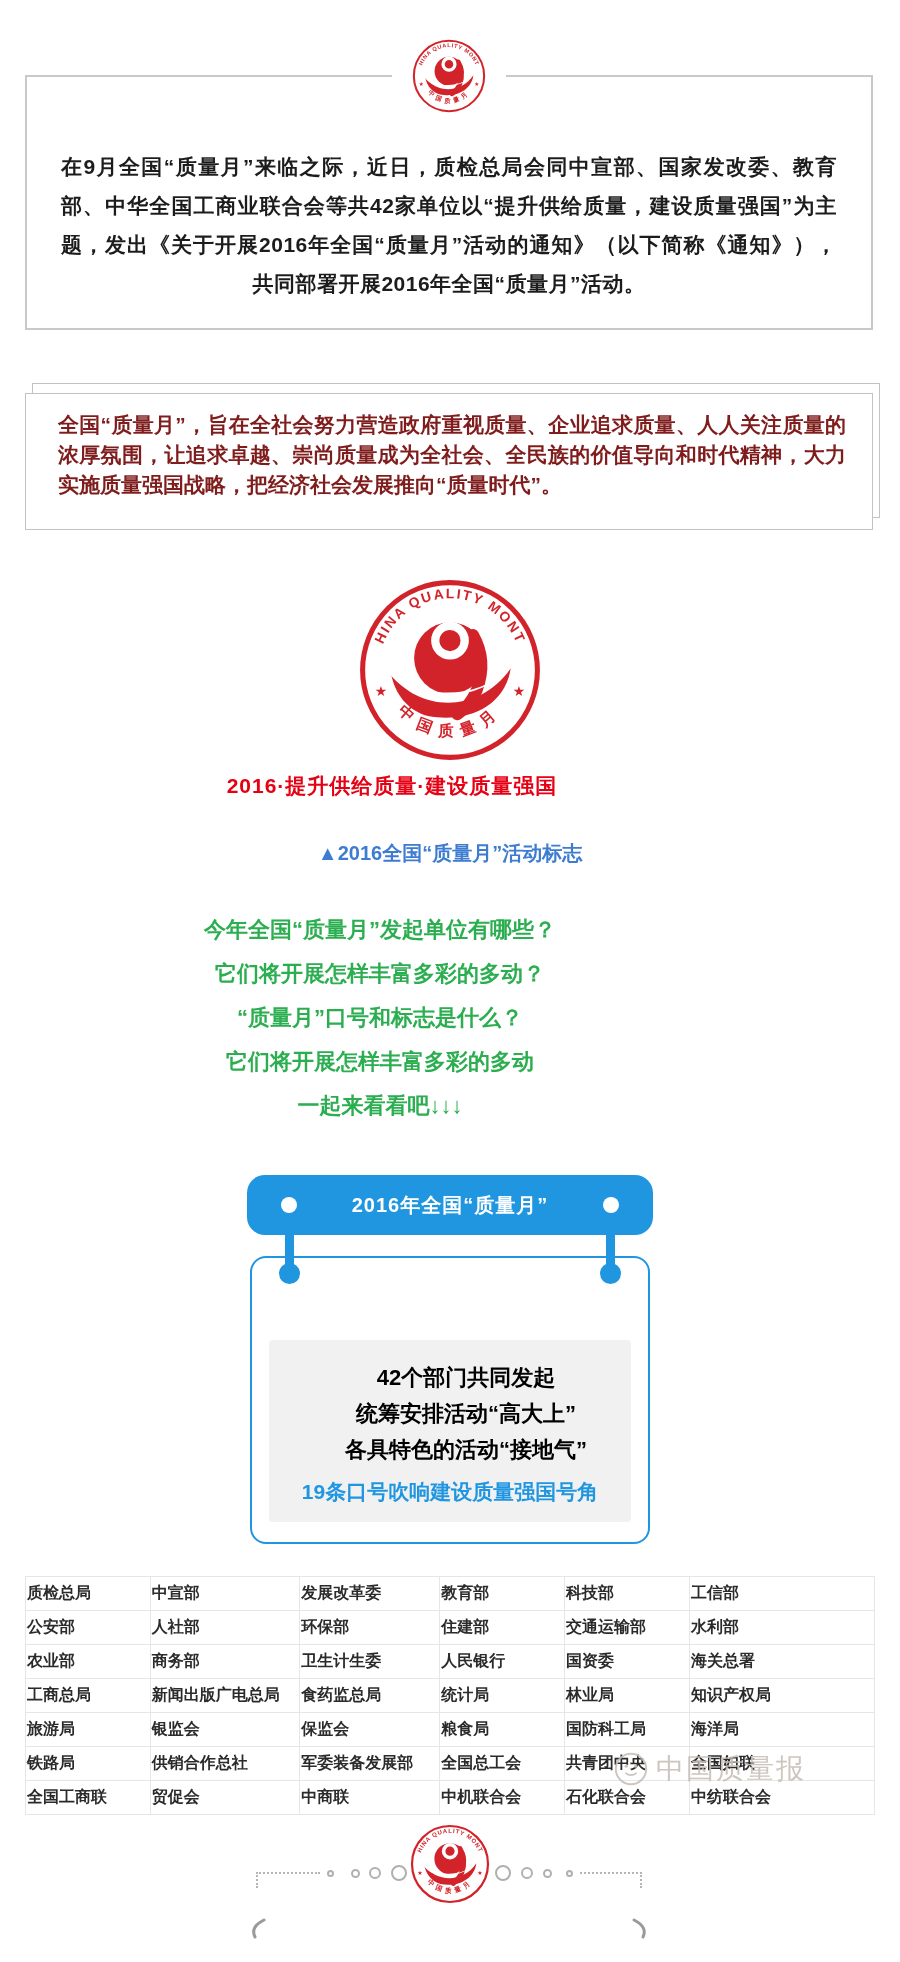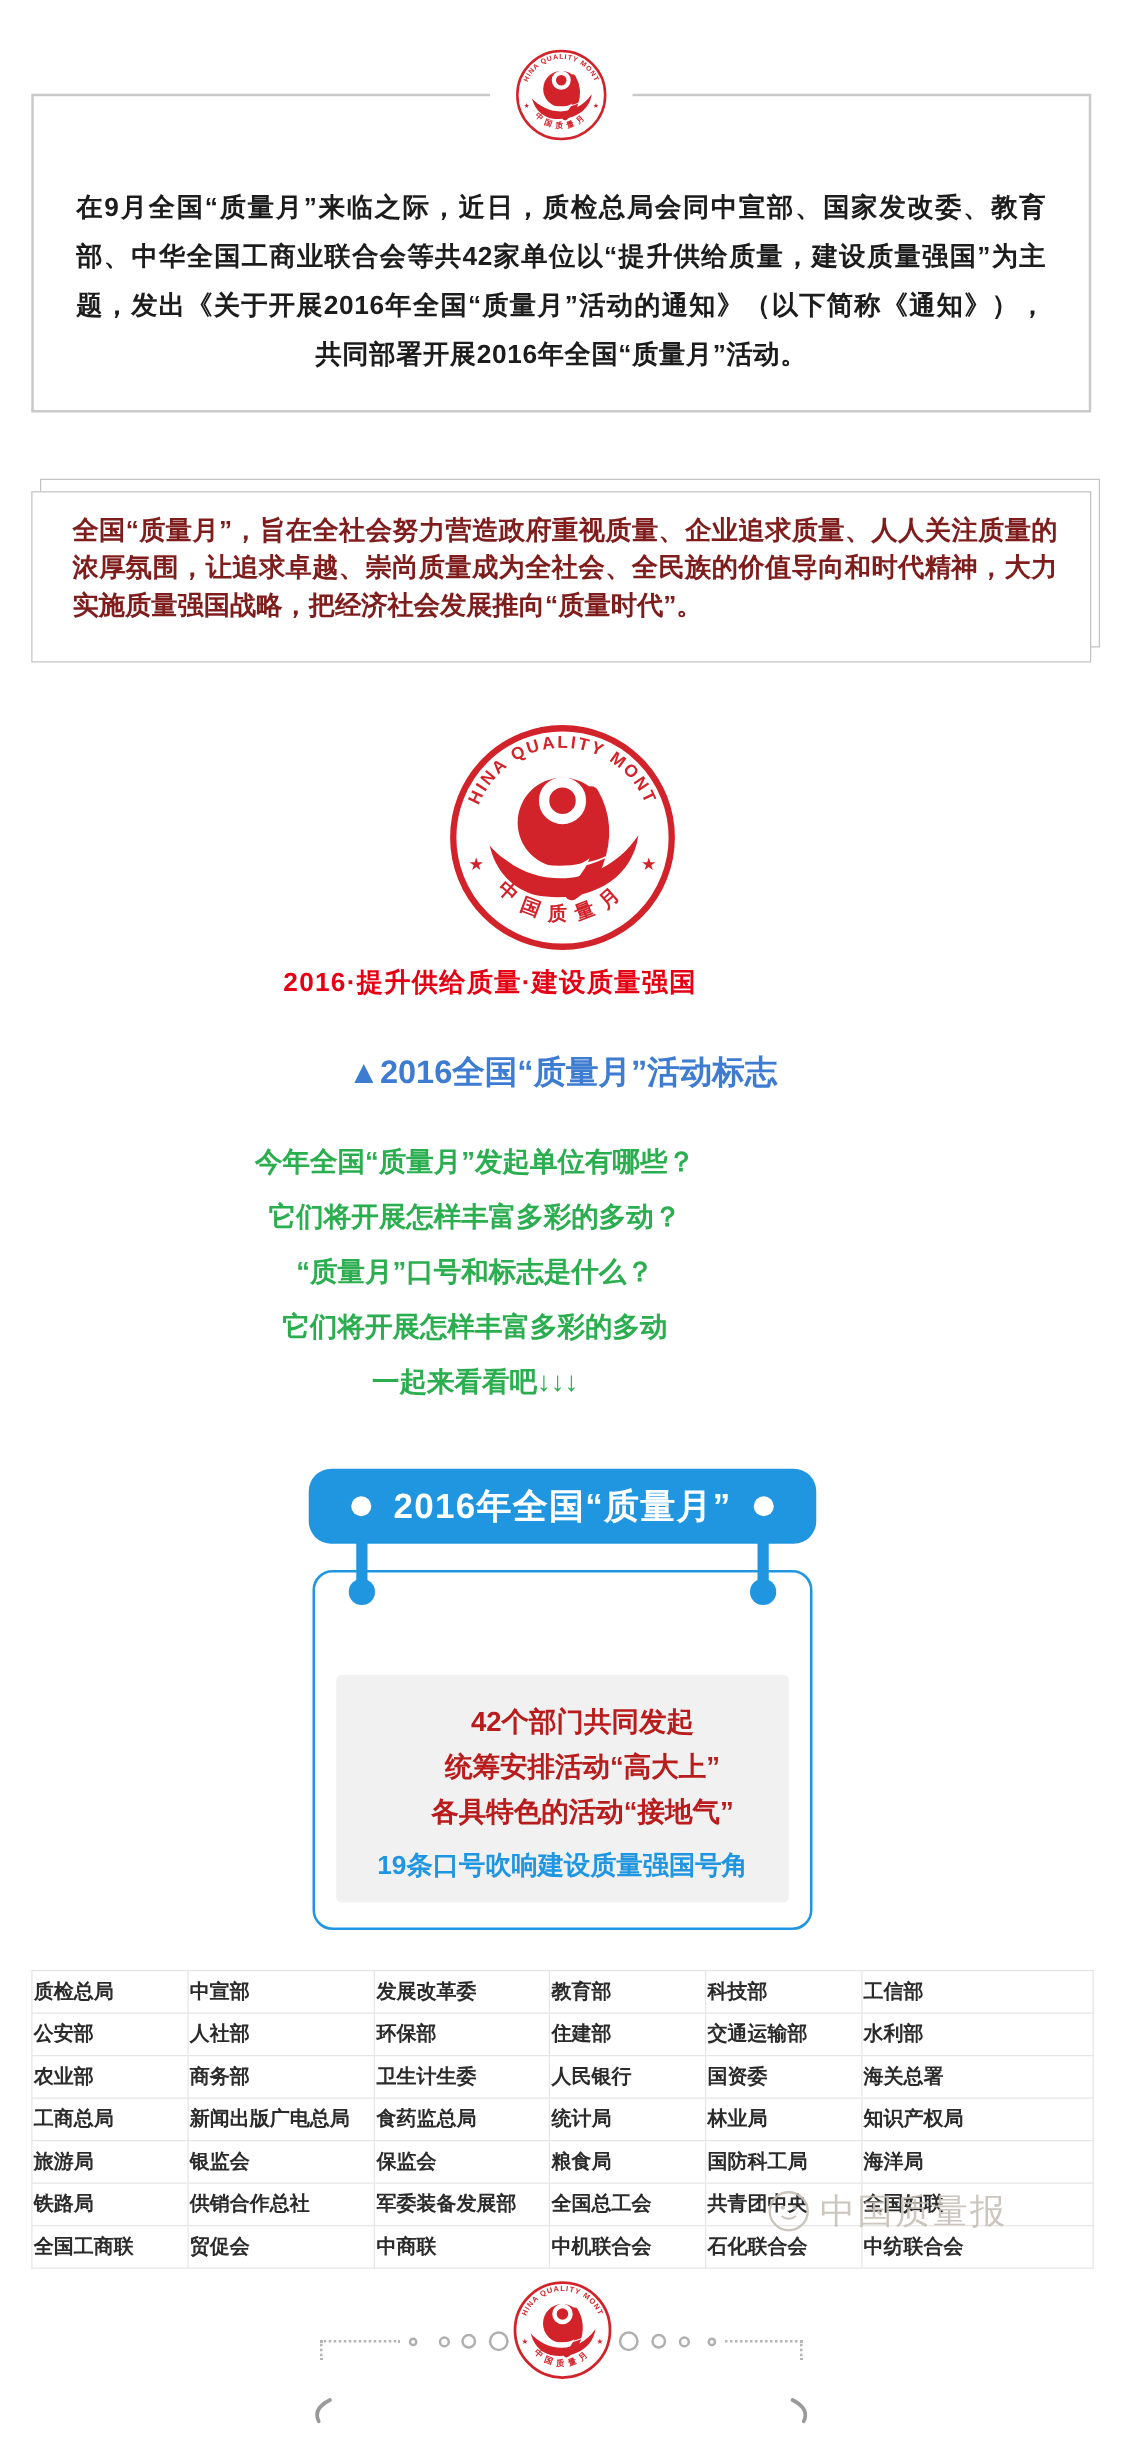--- a/index.html
+++ b/index.html
@@ -13,39 +13,39 @@
 
   
   .mission-wrap{position:absolute;left:25px;top:383px;width:855px;height:147px;}
   .mission-back{position:absolute;left:7px;top:0;right:0;bottom:12px;border:1px solid #c3c3c3;}
   .mission-front{position:absolute;left:0;top:10px;right:7px;bottom:0;border:1px solid #c3c3c3;background:#fff;}
   .mission-text{padding:16px 26px 0 32px;font-size:21px;font-weight:bold;color:#7f1d1d;line-height:30px;text-align:justify;text-align-last:left;}
 
   
   .big-logo{position:absolute;left:0;top:578px;width:900px;text-align:center;line-height:0;}
   .slogan{position:absolute;left:0;top:772px;width:784px;text-align:center;font-size:21px;font-weight:bold;color:#e60013;letter-spacing:1px;}
-  .logo-caption{position:absolute;left:0;top:840px;width:900px;text-align:center;font-size:26px;font-weight:bold;color:#3d7cd0;}
+  .logo-caption{position:absolute;left:0;top:840px;width:900px;text-align:center;font-size:20px;font-weight:bold;color:#3d7cd0;}
 
   
   .teaser{position:absolute;left:0;top:908px;width:760px;text-align:center;}
   .teaser-line{height:44px;line-height:44px;font-size:22px;font-weight:bold;color:#2bae4f;}
 
   
   .calendar{position:absolute;left:0;top:1175px;width:900px;}
   .cal-inner{position:relative;width:406px;margin:0 auto;}
   .cal-header{position:relative;height:60px;border-radius:18px;background:#2196e0;color:#fff;
-              font-size:28px;font-weight:bold;text-align:center;line-height:60px;letter-spacing:1px;z-index:1;}
+              font-size:20px;font-weight:bold;text-align:center;line-height:60px;letter-spacing:1px;z-index:1;}
   .cal-rivet{position:absolute;top:22px;width:16px;height:16px;border-radius:50%;background:#fff;}
   .cal-rivet.l{left:34px;} .cal-rivet.r{right:34px;}
   .cal-pin{position:absolute;top:58px;width:9px;height:42px;background:#2196e0;z-index:2;}
   .cal-pin.l{left:38px;} .cal-pin.r{right:38px;}
   .cal-pin::after{content:'';position:absolute;bottom:-9px;left:-6px;width:21px;height:21px;border-radius:50%;background:#2196e0;}
   .cal-body{position:relative;width:400px;height:288px;margin:21px auto 0;border:2px solid #2196e0;border-radius:16px;background:#fff;box-sizing:border-box;}
   .cal-gray{width:362px;height:182px;margin:82px auto 0;background:#f1f1f1;border-radius:4px;text-align:center;overflow:hidden;}
-  .cal-line{font-size:22px;font-weight:bold;color:#b91c1c;line-height:36px;padding-left:32px;}
+  .cal-line{font-size:22px;font-weight:bold;color:#000000;line-height:36px;padding-left:32px;}
   .cal-lines{padding-top:20px;}
   .cal-slogan{margin-top:10px;font-size:21px;font-weight:bold;color:#2196e0;}
 
   
   .dept-table{position:absolute;left:25px;top:1576px;width:850px;border-collapse:collapse;}
   .dept-table td{border:1px solid #e6e6e6;height:31px;
                  font-family:"Liberation Serif",serif;font-weight:700;font-size:16px;color:#2b2b2b;}
 
   
   .watermark{position:absolute;left:612px;top:1750px;display:flex;align-items:center;gap:6px;z-index:5;opacity:.9;}

